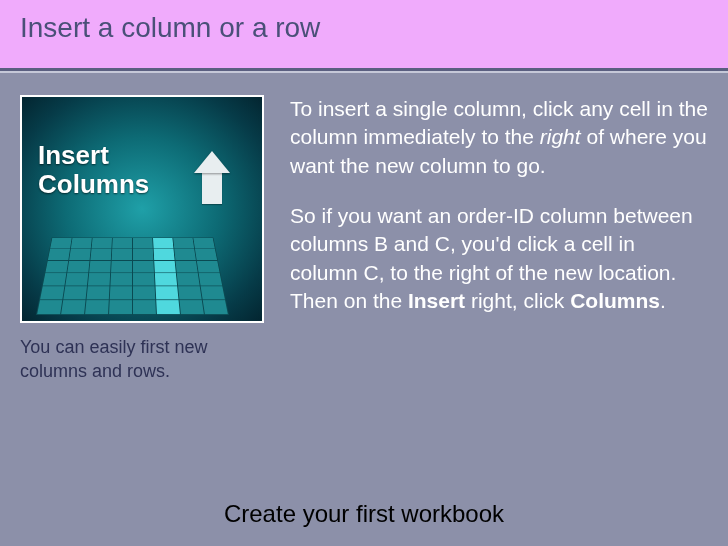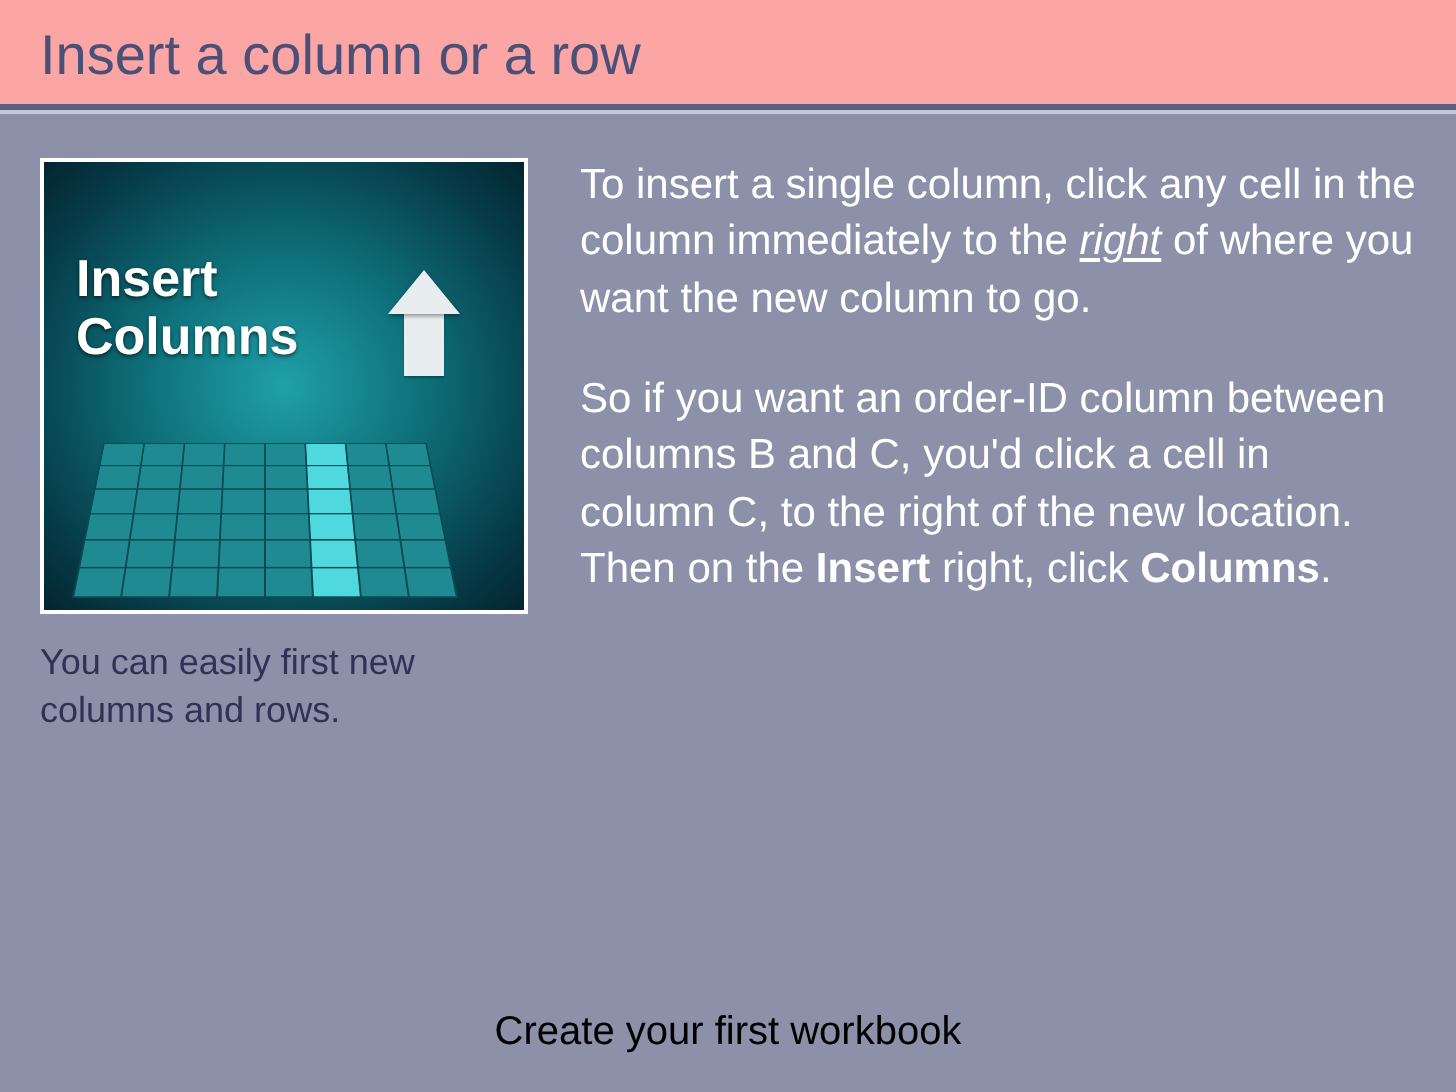--- a/index.html
+++ b/index.html
@@ -5,22 +5,22 @@
   * { margin: 0; padding: 0; box-sizing: border-box; }
   body {
     width: 728px;
     height: 546px;
     background: #8c90a9;
     font-family: Verdana, Geneva, sans-serif;
     overflow: hidden;
     position: relative;
   }
   .title-bar {
-    background: #fca5a5;
-    padding: 12px 20px 8px 20px;
+    background: #f0abfc;
+    padding: 12px 20px 24px 20px;
   }
   .title-text {
     color: #4a5078;
     font-size: 28px;
     font-weight: 400;
   }
   .divider-dark {
     height: 3px;
     background: #5a5f80;
   }
@@ -107,30 +107,30 @@
     padding-top: 0px;
   }
   .body-text {
     color: #ffffff;
     font-size: 21px;
     line-height: 1.35;
   }
   .body-text p {
     margin-bottom: 22px;
   }
-  .body-text .italic { font-style: italic; text-decoration: underline; }
+  .body-text .italic { font-style: italic; }
   .body-text .bold { font-weight: bold; }
   .footer {
     position: absolute;
     bottom: 18px;
     left: 0;
     width: 100%;
     text-align: center;
     color: #000000;
-    font-size: 20px;
+    font-size: 24px;
     font-family: Arial, sans-serif;
   }
 </style>
 </head>
 <body>
 
 <div class="title-bar">
   <div class="title-text">Insert a column or a row</div>
 </div>
 <div class="divider-dark"></div>

